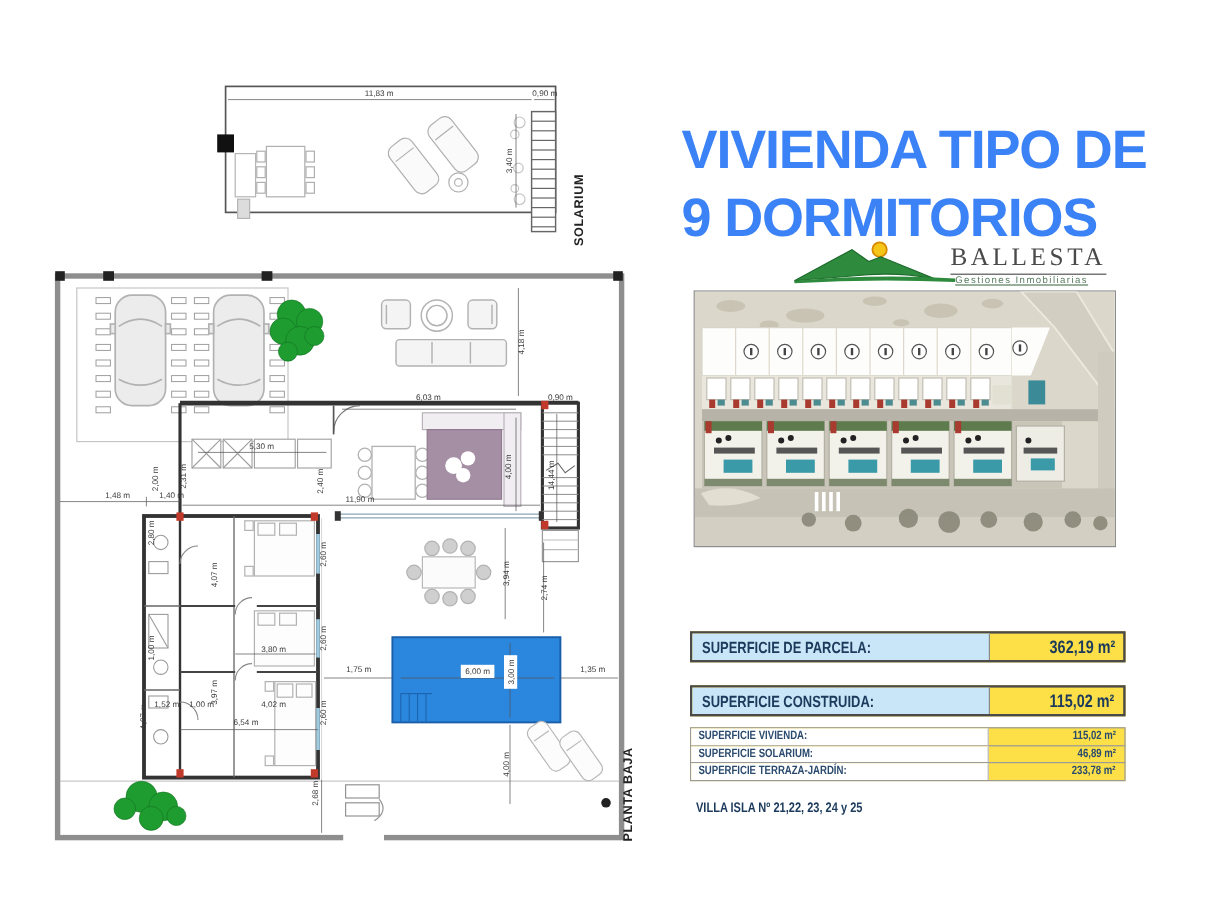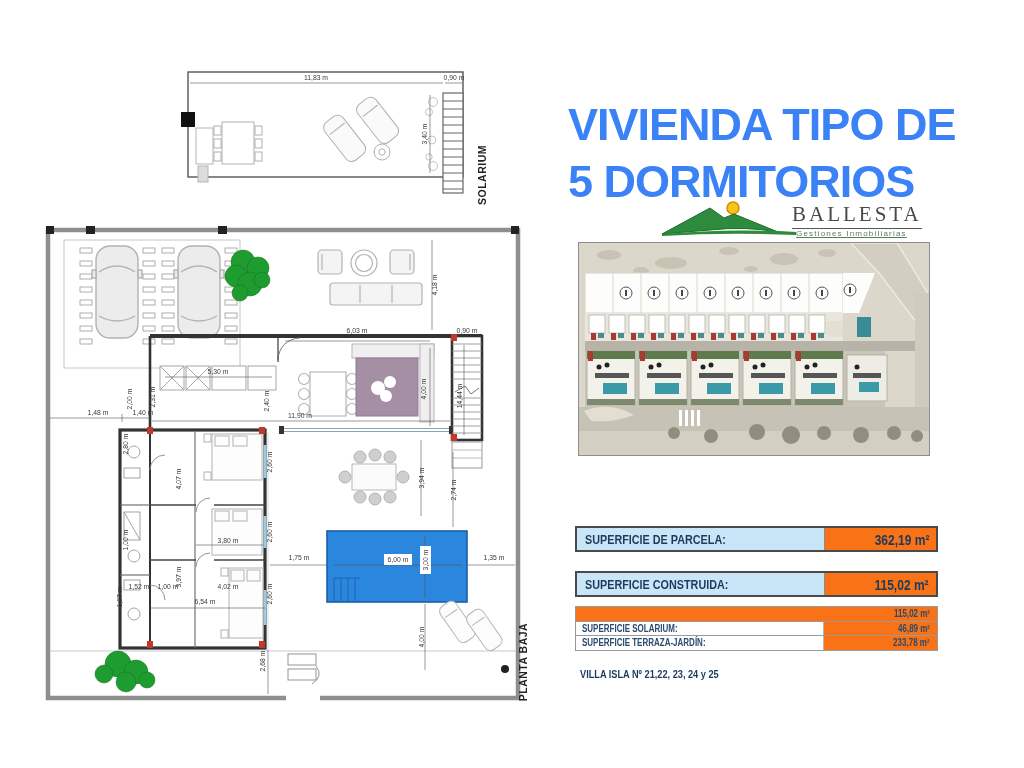--- a/index.html
+++ b/index.html
@@ -10,21 +10,21 @@
          font-weight:bold;font-size:45px;line-height:57px;letter-spacing:-1px;white-space:nowrap;}
   #logo{position:absolute;left:650px;top:196px;width:290px;height:48px;}
   #logo .wordmark{position:absolute;left:142px;top:6px;font-family:"Liberation Serif",serif;
          font-size:21px;color:#4a4a4a;letter-spacing:3px;border-bottom:1.5px solid #555;
          padding-bottom:1px;white-space:nowrap;}
   #logo .tagline{position:absolute;left:146px;top:33px;font-size:8px;color:#567d5e;
          letter-spacing:1.2px;white-space:nowrap;text-decoration:underline;}
   #aerial{position:absolute;left:578px;top:242px;width:350px;height:212px;border:1px solid #8d8d8d;}
   
   #stable{position:absolute;left:575px;top:526px;width:363px;}
-  .srow{display:flex;background:#f97316;box-sizing:border-box;}
+  .srow{display:flex;background:#fde047;box-sizing:border-box;}
   .srow.major{border:2px solid #4a4a4a;height:26px;}
   .srow.minor{border:1px solid #9a9a9a;height:15.5px;margin-top:-1px;}
   .slabel{box-sizing:border-box;display:flex;align-items:center;overflow:hidden;}
   .major .slabel{flex:0 0 248px;background:#c8e6f7;padding-left:8px;border-right:1px solid #8a8a8a;}
   .minor .slabel{flex:0 0 248px;background:#fff;padding-left:6px;border-right:1px solid #b5b5b5;}
   .svalue{flex:1;display:flex;align-items:center;justify-content:flex-end;padding-right:7px;overflow:hidden;padding-left:20px;}
   .major .slabel span{font-size:13.5px;font-weight:bold;color:#1b3a5c;}
   .major .svalue span{font-size:15px;font-weight:bold;color:#1b3a5c;}
   .minor .slabel span{font-size:10px;font-weight:bold;color:#2a4a6e;}
   .minor .svalue span{font-size:10px;font-weight:bold;color:#2a4a6e;}
@@ -496,21 +496,21 @@
       <g transform="rotate(-90 424 637)">
         <text x="424" y="637" class="dim">4,00 m</text>
       </g>
       <g transform="rotate(-90 265 661)">
         <text x="265" y="661" class="dim">2,68 m</text>
       </g>
     </svg>
 
   <div id="title">
     <div>VIVIENDA TIPO DE</div>
-    <div>5 DORMITORIOS</div>
+    <div>9 DORMITORIOS</div>
   </div>
 
   <div id="logo">
     <svg width="150" height="48" viewBox="0 0 150 48">
       <circle cx="83" cy="12" r="6" fill="#f5c518" stroke="#d88a00" stroke-width="1.5"></circle>
       <path d="M12,38 L60,12 L74,22 L84,18 L128,36 Q95,30 60,34 Q34,36 12,38 Z" fill="#2e8b3d" stroke="#1e6b2d" stroke-width="1"></path>
       <path d="M12,38 Q80,32 146,36 L146,39 Q78,36 12,40 Z" fill="#2e8b3d"></path>
     </svg>
     <div class="wordmark">BALLESTA</div>
     <div class="tagline">Gestiones Inmobiliarias</div>
@@ -711,20 +711,23 @@
       </div>
       <div class="srow major" style="margin-bottom: 10px; margin-top: 19px;">
         <div class="slabel">
           <span class="cond">SUPERFICIE CONSTRUIDA:</span>
         </div>
         <div class="svalue">
           <span class="condr">115,02 m²</span>
         </div>
       </div>
       <div class="srow minor">
+        <div class="slabel">
+          <span class="cond">SUPERFICIE VIVIENDA:</span>
+        </div>
         <div class="svalue">
           <span class="condr">115,02 m²</span>
         </div>
       </div>
       <div class="srow minor">
         <div class="slabel">
           <span class="cond">SUPERFICIE SOLARIUM:</span>
         </div>
         <div class="svalue">
           <span class="condr">46,89 m²</span>

